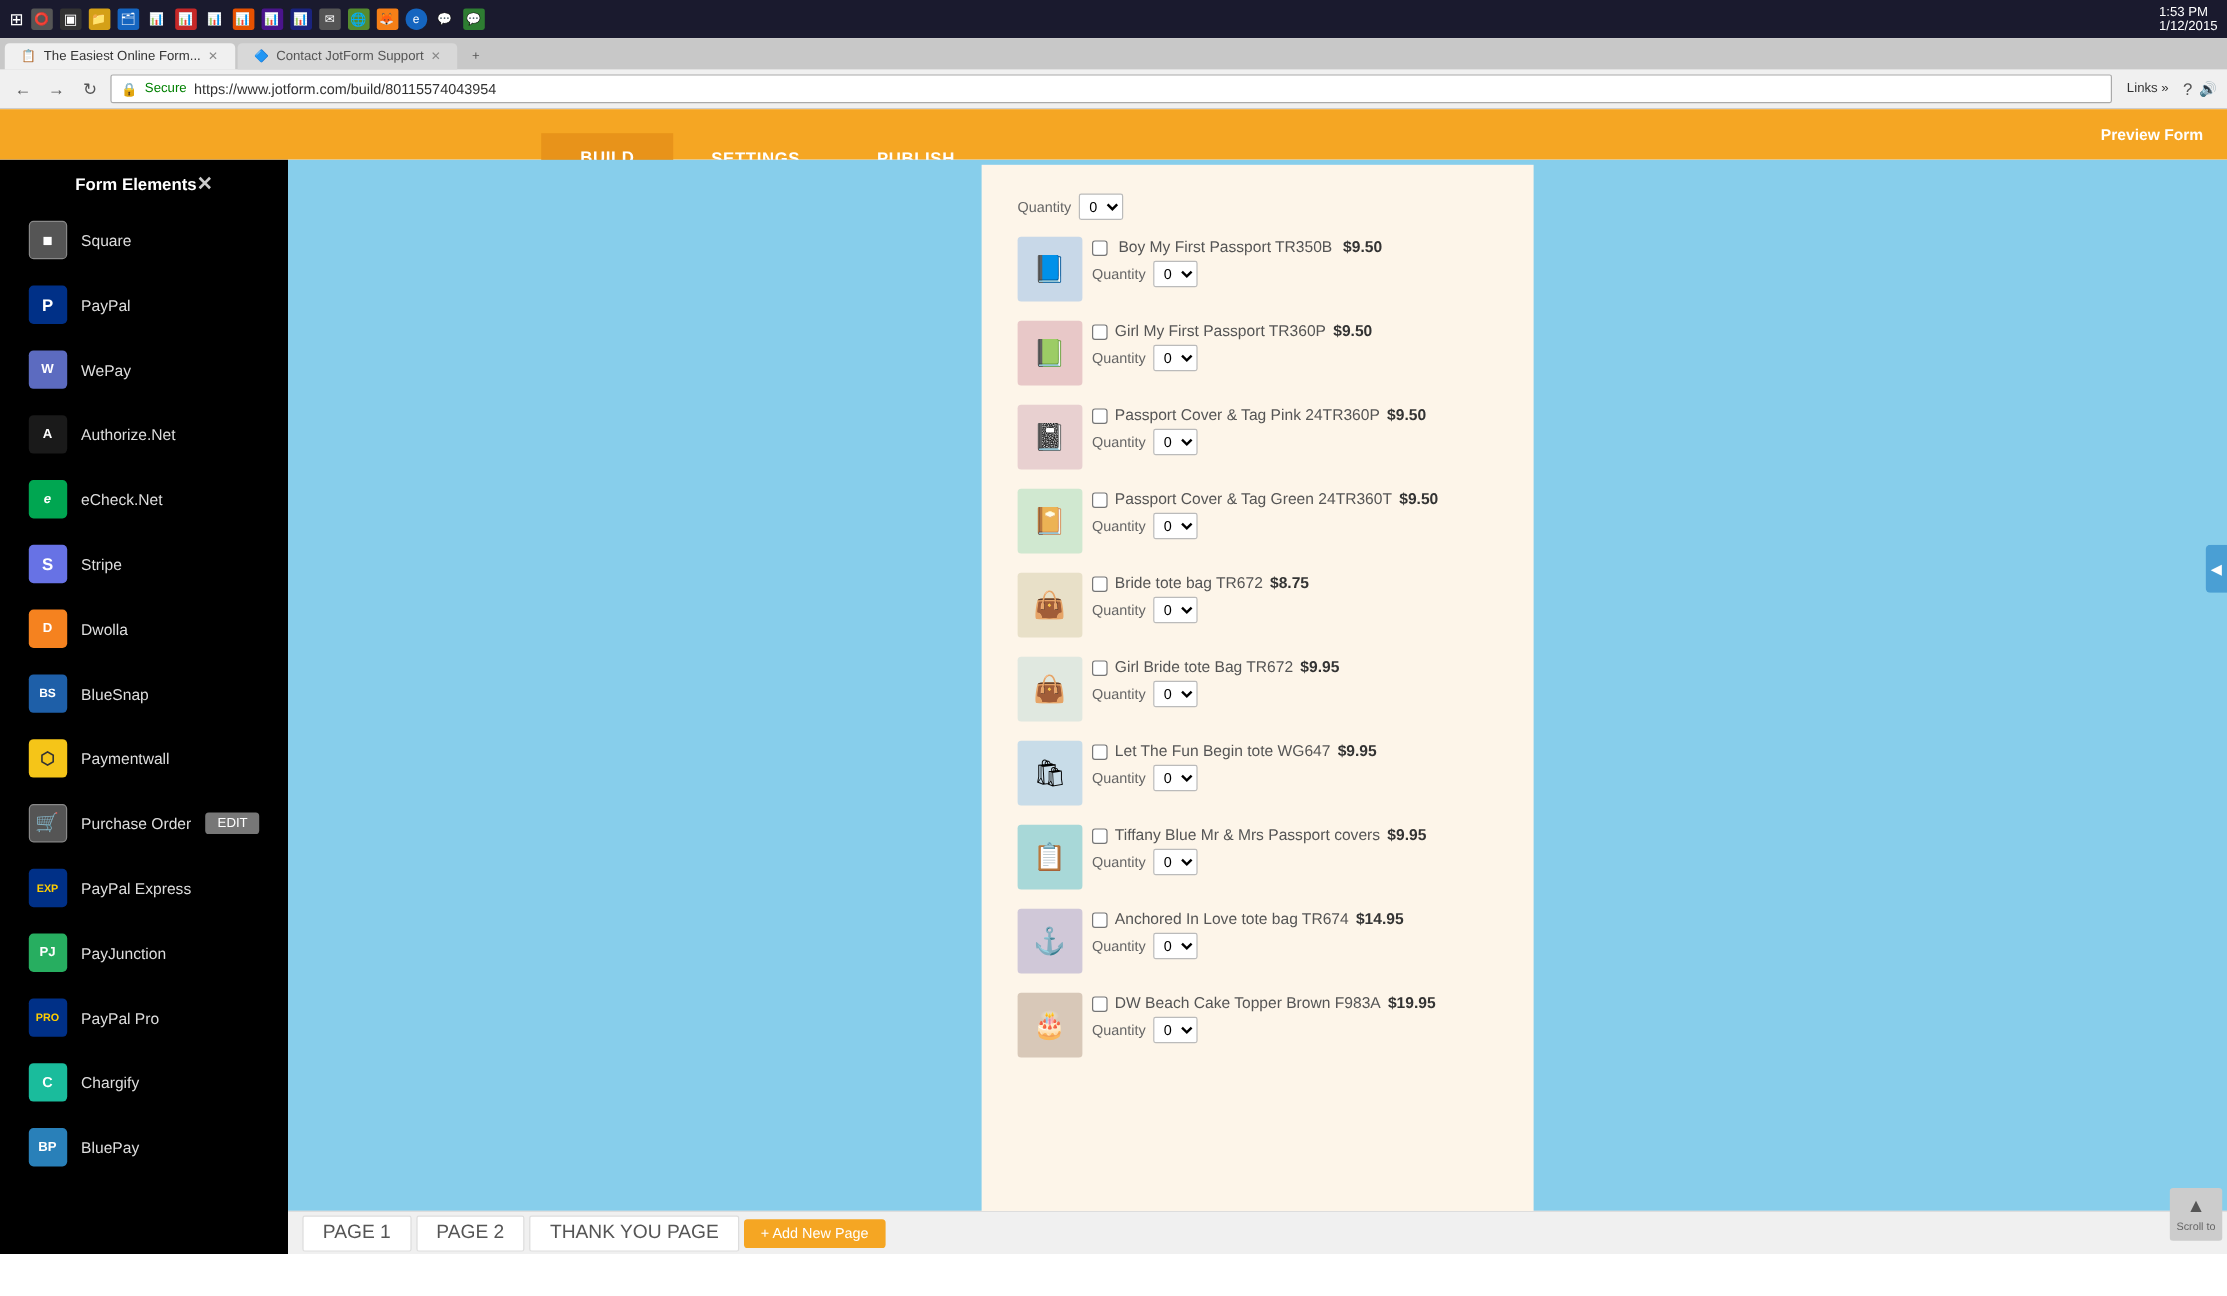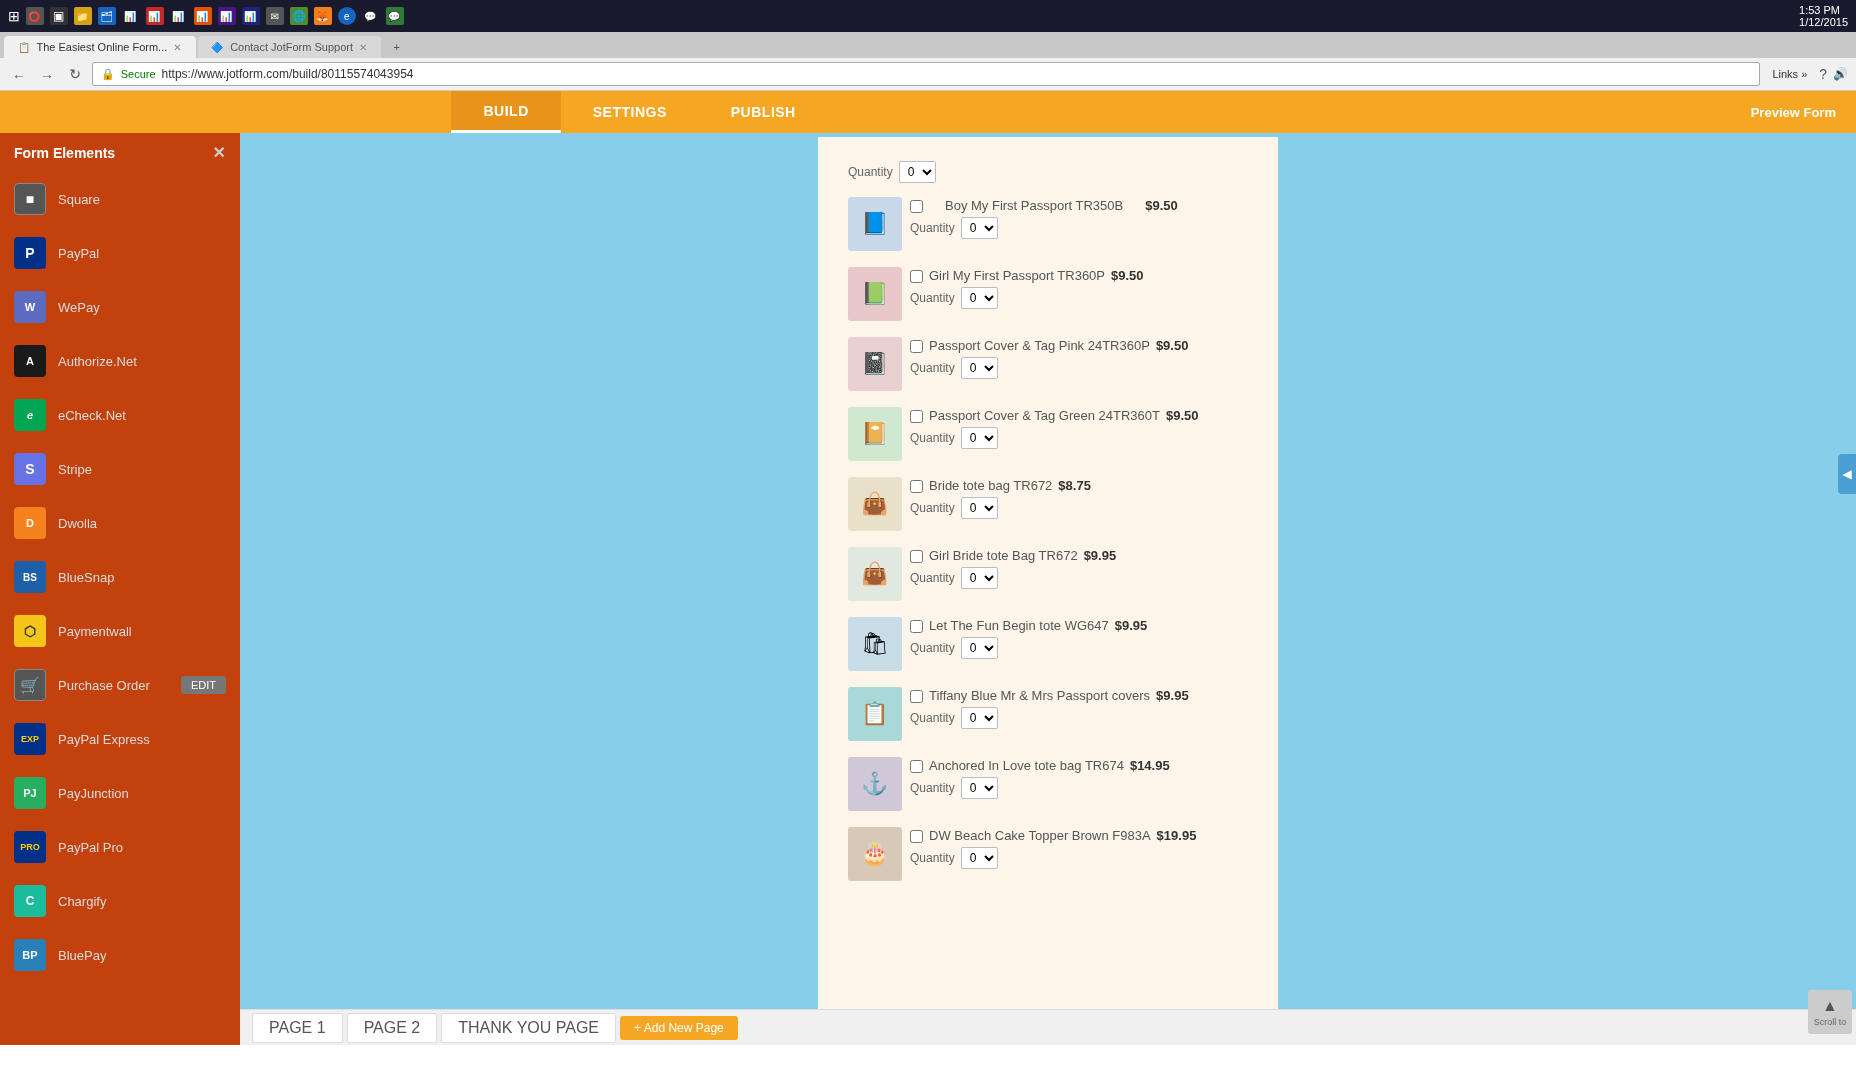--- a/index.html
+++ b/index.html
@@ -70,41 +70,43 @@
     .app-nav-tab {
       padding: 0 32px;
       height: 100%;
       display: flex;
       align-items: center;
       font-size: 14px;
       font-weight: bold;
       cursor: pointer;
       color: #fff;
       letter-spacing: 0.5px;
+      margin-top: 20px;
     }
     .app-nav-tab.active { background: #e8931a; border-bottom: 3px solid #fff; }
     .preview-form {
       margin-left: auto;
       padding: 0 20px;
       color: #fff;
       font-size: 13px;
       cursor: pointer;
       font-weight: bold;
     }
 
     
     .main-layout { display: flex; height: calc(1080px - 32px - 58px - 42px - 36px); overflow: hidden; }
 
     
     .sidebar {
       width: 240px;
-      background: #c2410c;
+      background: #000000;
       display: flex;
       flex-direction: column;
       flex-shrink: 0;
+      align-items: center;
     }
     .sidebar-header {
       display: flex;
       align-items: center;
       justify-content: space-between;
       padding: 10px 14px;
       color: #fff;
       font-size: 14px;
       font-weight: bold;
     }
@@ -452,21 +454,21 @@
             <select class="qty-select">
               <option>0</option><option>1</option><option>2</option><option>3</option>
             </select>
           </div>
         </div>
 
         <div class="product-item">
           <div style="display:flex; align-items:flex-start; gap:8px; flex:1;">
             <div class="product-thumb" style="background:#c8d8e8; font-size:22px;">📘</div>
             <div class="product-details">
-              <div style="display:flex; align-items:center; gap:22px;">
+              <div style="display:flex; align-items:center; gap:9px;">
                 <input type="checkbox" class="product-checkbox" style="">
                 <span class="product-name">Boy My First Passport TR350B</span>
                 <span class="product-price">$9.50</span>
               </div>
               <div class="product-qty">
                 <span class="qty-label">Quantity</span>
                 <select class="qty-select">
                   <option>0</option><option>1</option><option>2</option><option>3</option>
                 </select>
               </div>

